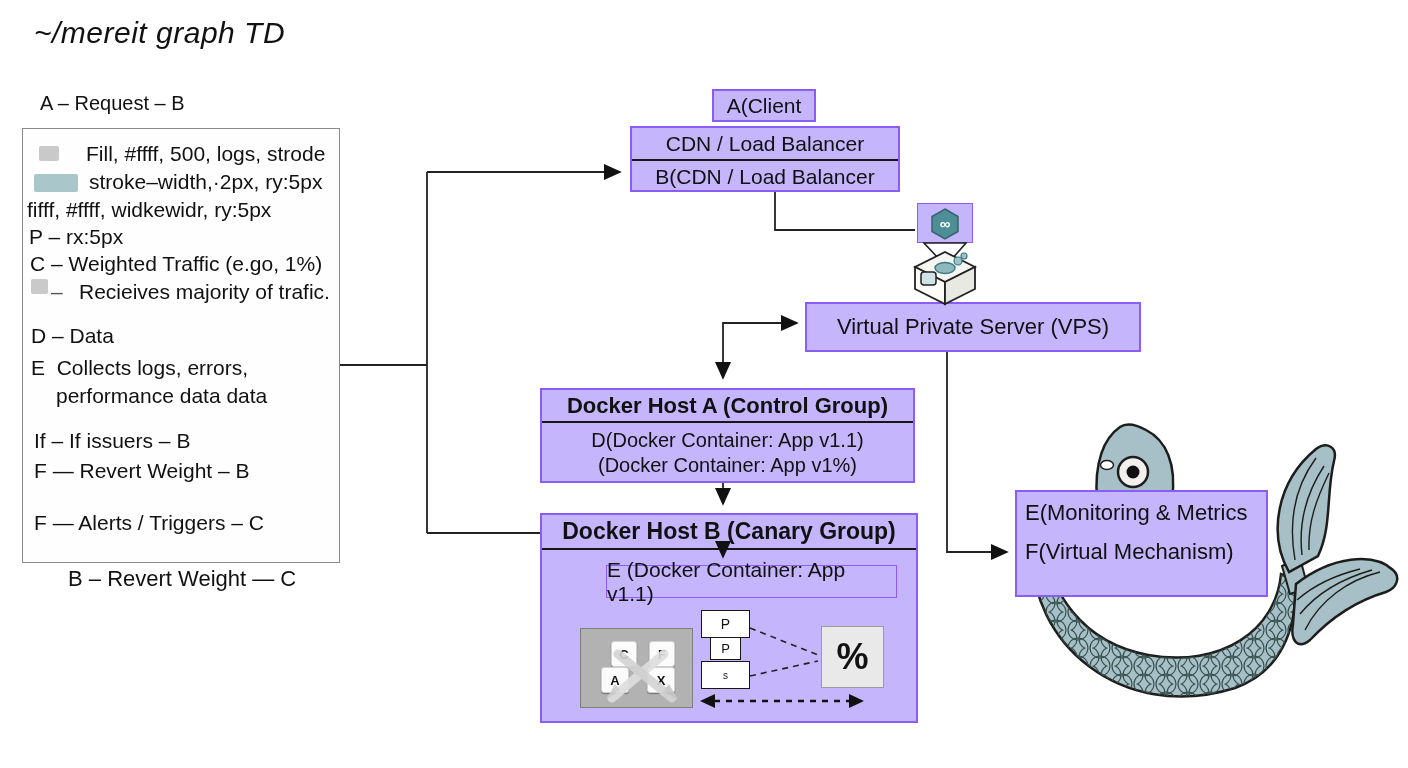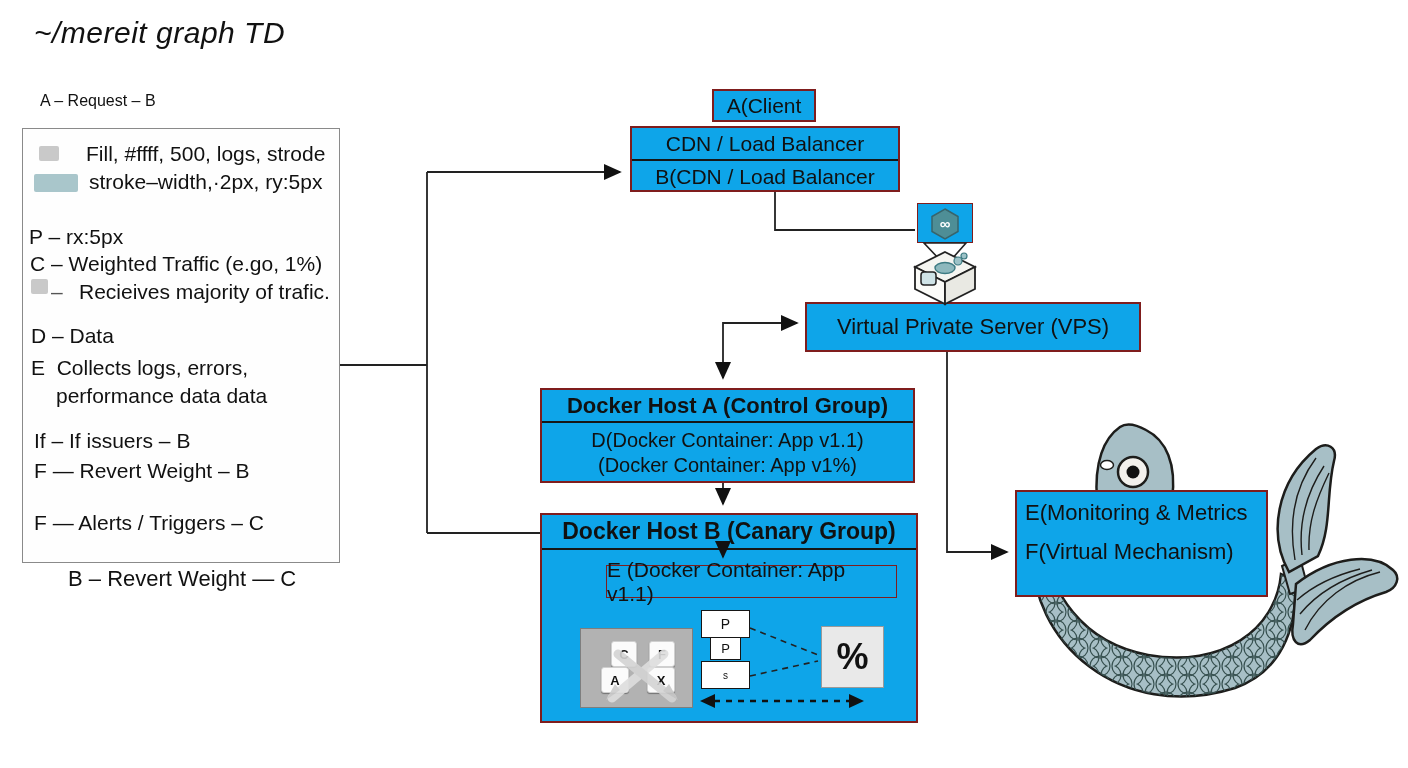--- a/index.html
+++ b/index.html
@@ -1,26 +1,26 @@
 <!DOCTYPE html>
 <html><head>
 <meta charset="utf-8">
 <style>
   html,body{margin:0;padding:0;width:1408px;height:768px;background:#ffffff;overflow:hidden;
             font-family:"Liberation Sans", sans-serif;color:#111;}
   #stage{position:relative;width:1408px;height:768px;}
 
   
   #bg-layer{position:absolute;left:0;top:0;z-index:0;}
-  .node{position:absolute;z-index:2;background:#0ea5e9;border:2px solid #7f1d1d;box-sizing:border-box;}
+  .node{position:absolute;z-index:2;background:#c4b5fd;border:2px solid #8b5cf6;box-sizing:border-box;}
   #fg-layer{position:absolute;left:0;top:0;z-index:3;pointer-events:none;}
 
   
   .title{position:absolute;left:34px;top:16px;font-size:30px;font-weight:500;letter-spacing:.5px;z-index:2;font-style:italic;}
-  .edge-label{position:absolute;left:40px;top:92px;font-size:16px;z-index:2;}
+  .edge-label{position:absolute;left:40px;top:92px;font-size:20px;z-index:2;}
 
   
   .legend{position:absolute;left:22px;top:128px;width:318px;height:435px;
           border:1.5px solid #8a8a8a;background:#fefefe;z-index:2;box-sizing:border-box;}
   .lline{position:absolute;font-size:21px;white-space:pre;line-height:26px;}
   .swatch{position:absolute;display:block;}
   .sw-gray{background:#c9c9c9;border-radius:2px;}
   .sw-teal{background:#a9c6cb;border-radius:2px;}
   .legend-footer{position:absolute;left:68px;top:566px;font-size:22px;z-index:2;}
 
@@ -97,20 +97,21 @@
   <div class="title">~/mereit graph TD</div>
   <div class="edge-label">A – Request – B</div>
 
   <div class="legend">
     <span class="swatch sw-gray" style="left:16px;top:17px;width:20px;height:15px;"></span>
     <span class="swatch sw-teal" style="left:11px;top:45px;width:44px;height:18px;"></span>
     <span class="swatch sw-gray" style="left:8px;top:150px;width:17px;height:15px;"></span>
     <span class="lline" style="left:28px;top:150px;color:#555;">–</span>
     <div class="lline" style="left:63px;top:12px;">Fill, #ffff, 500, logs, strode</div>
     <div class="lline" style="left:66px;top:40px;">stroke–width,·2px, ry:5px</div>
+    <div class="lline" style="left:4px;top:68px;">fifff, #ffff, widkewidr, ry:5px</div>
     <div class="lline" style="left:6px;top:95px;">P – rx:5px</div>
     <div class="lline" style="left:7px;top:122px;">C – Weighted Traffic (e.go, 1%)</div>
     <div class="lline" style="left:56px;top:150px;">Recieives majority of trafic.</div>
     <div class="lline" style="left:8px;top:194px;">D – Data</div>
     <div class="lline" style="left:8px;top:226px;">E  Collects logs, errors,</div>
     <div class="lline" style="left:33px;top:254px;">performance data data</div>
     <div class="lline" style="left:11px;top:299px;">If – If issuers – B</div>
     <div class="lline" style="left:11px;top:329px;">F — Revert Weight – B</div>
     <div class="lline" style="left:11px;top:381px;">F — Alerts / Triggers – C</div>
   </div>

